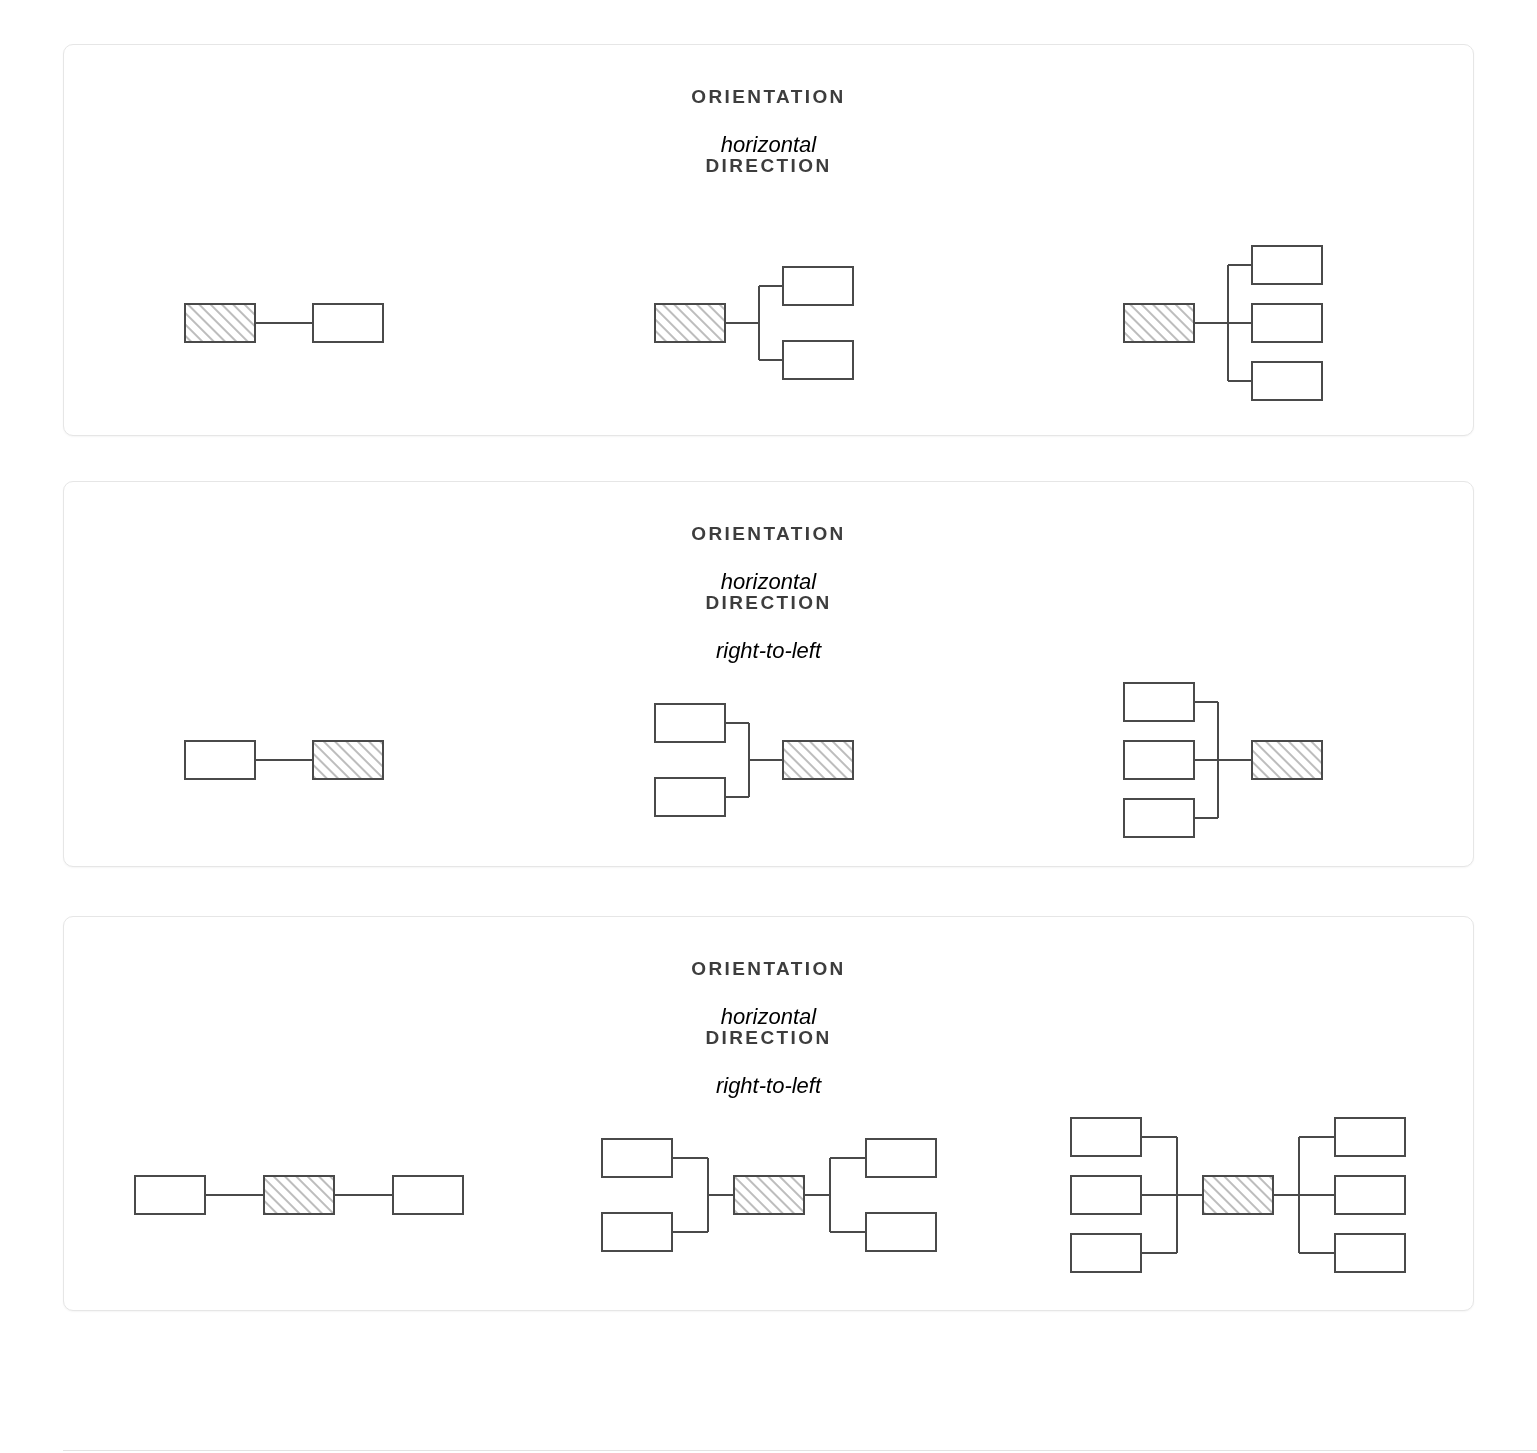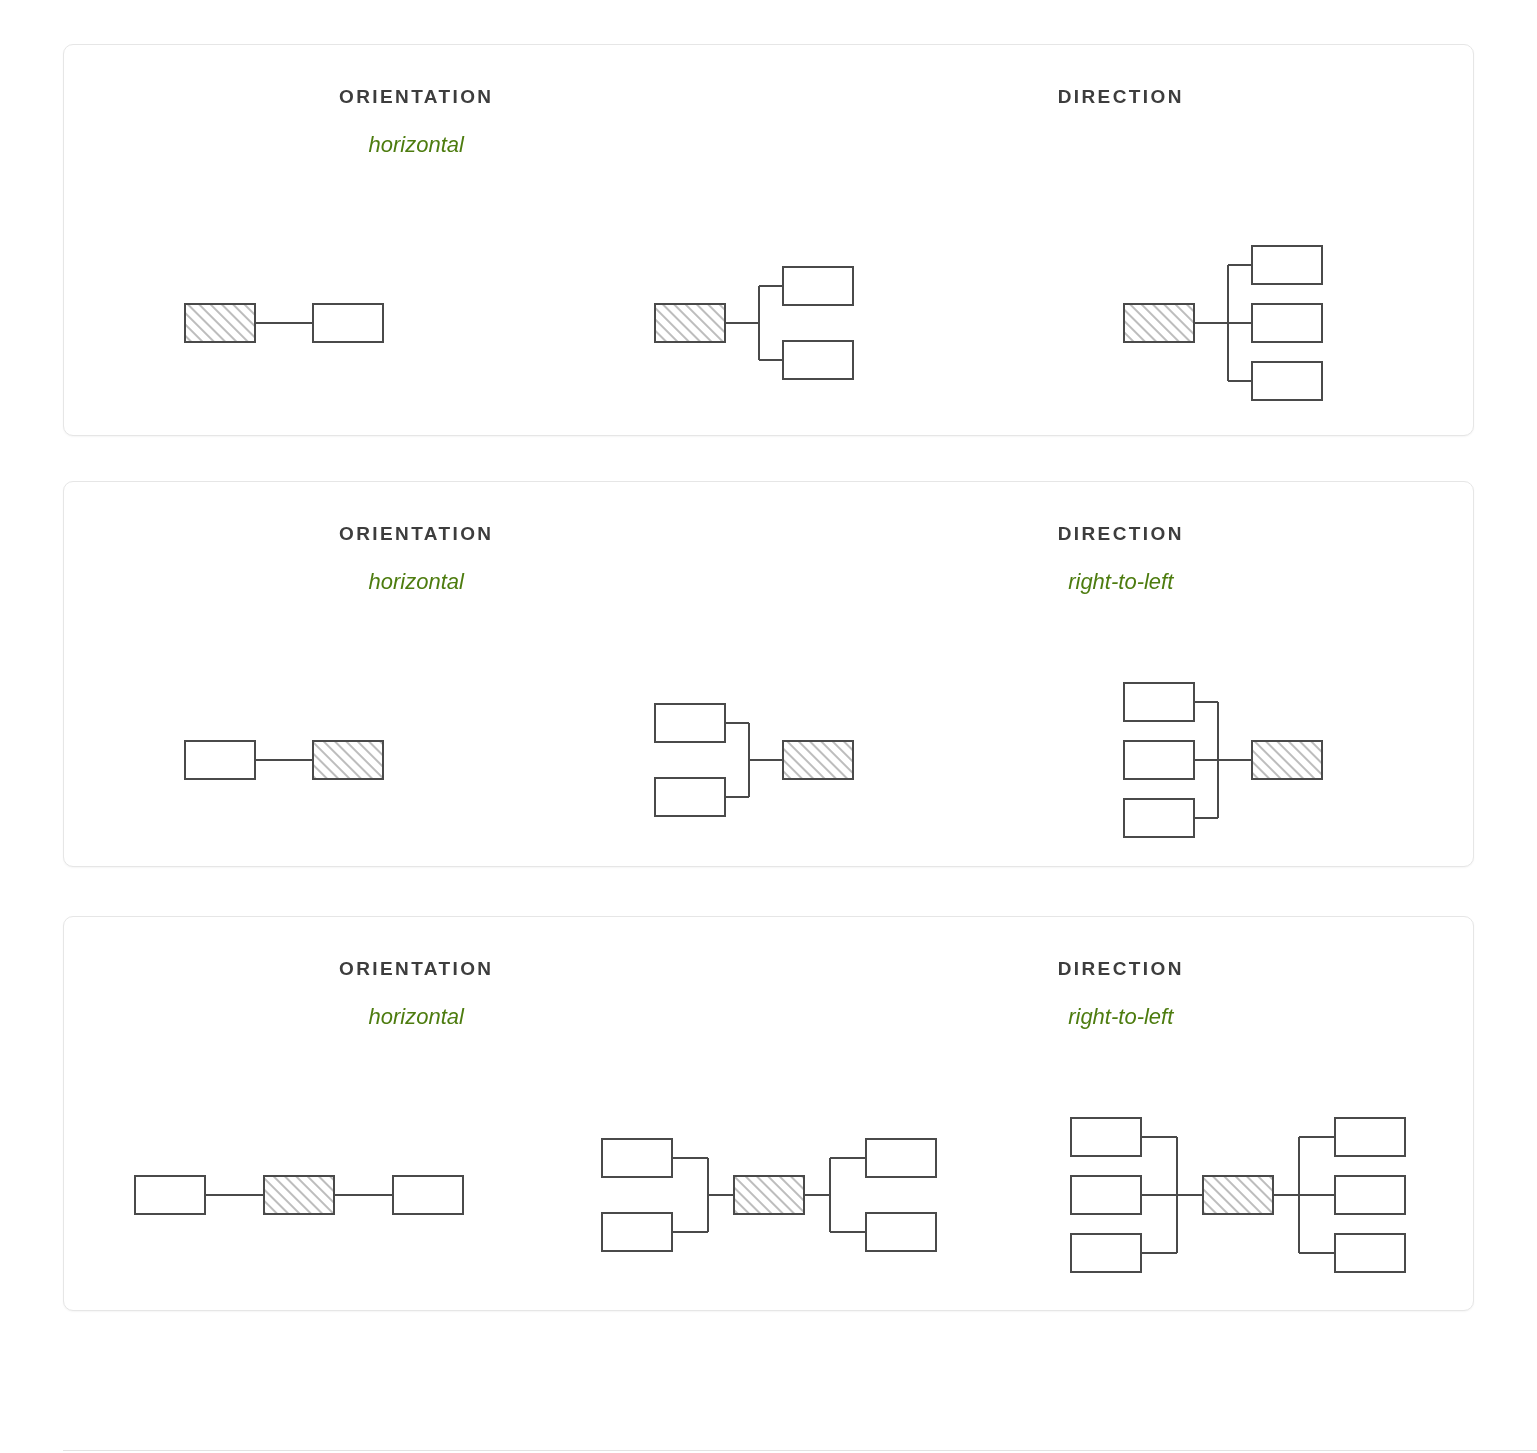--- a/index.html
+++ b/index.html
@@ -38,37 +38,38 @@
   .card--3 { top: 916px; height: 395px; }
 
   
   .card-head {
     position: absolute;
     top: 0;
     left: 0;
     right: 0;
     display: flex;
     padding-top: 42px;
+    flex-direction: column;
   }
   .head-col {
     flex: 1 1 0;
     text-align: center;
   }
   .head-label {
     font-size: 19px;
     font-weight: bold;
     letter-spacing: 2.4px;
     color: #3d3d3d;
     line-height: 1;
     margin: 0;
   }
   .head-value {
     font-size: 22px;
     font-style: italic;
-    color: #4d7c0f;
+    color: #000000;
     line-height: 1;
     margin-top: 28px;
     white-space: nowrap;
   }
 
   
   .diagram-row {
     position: absolute;
     left: 0;
     right: 0;

